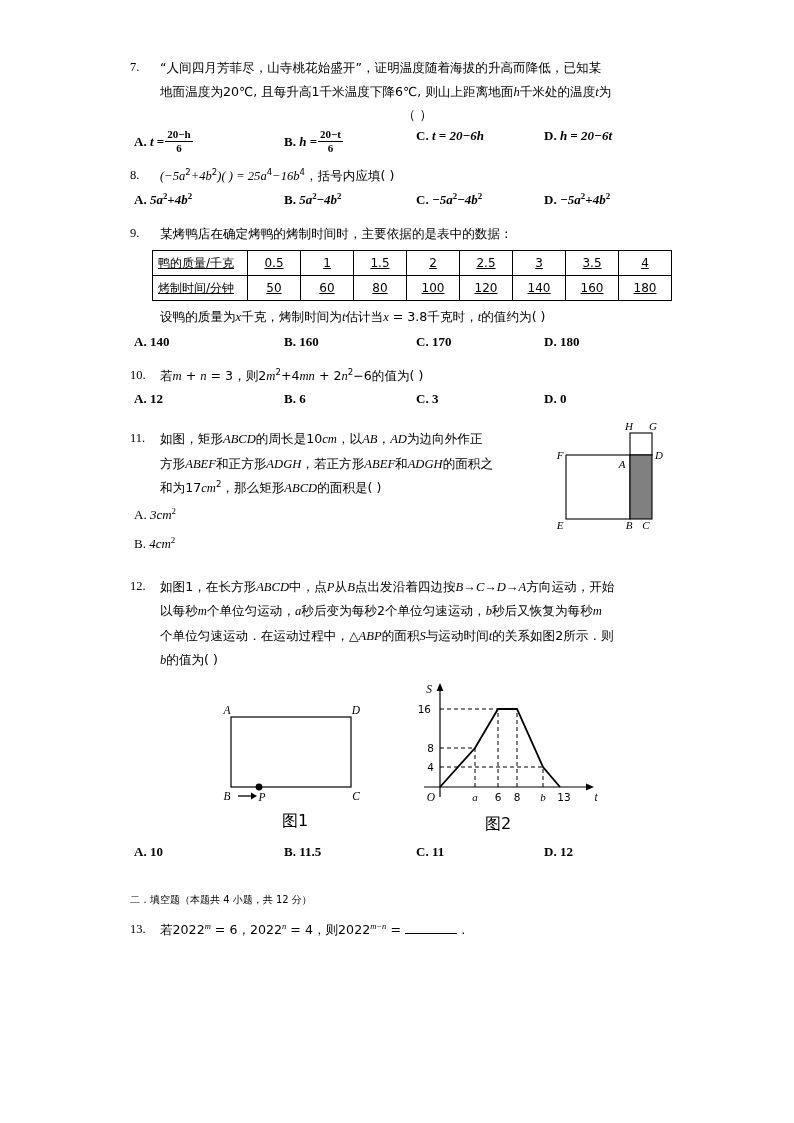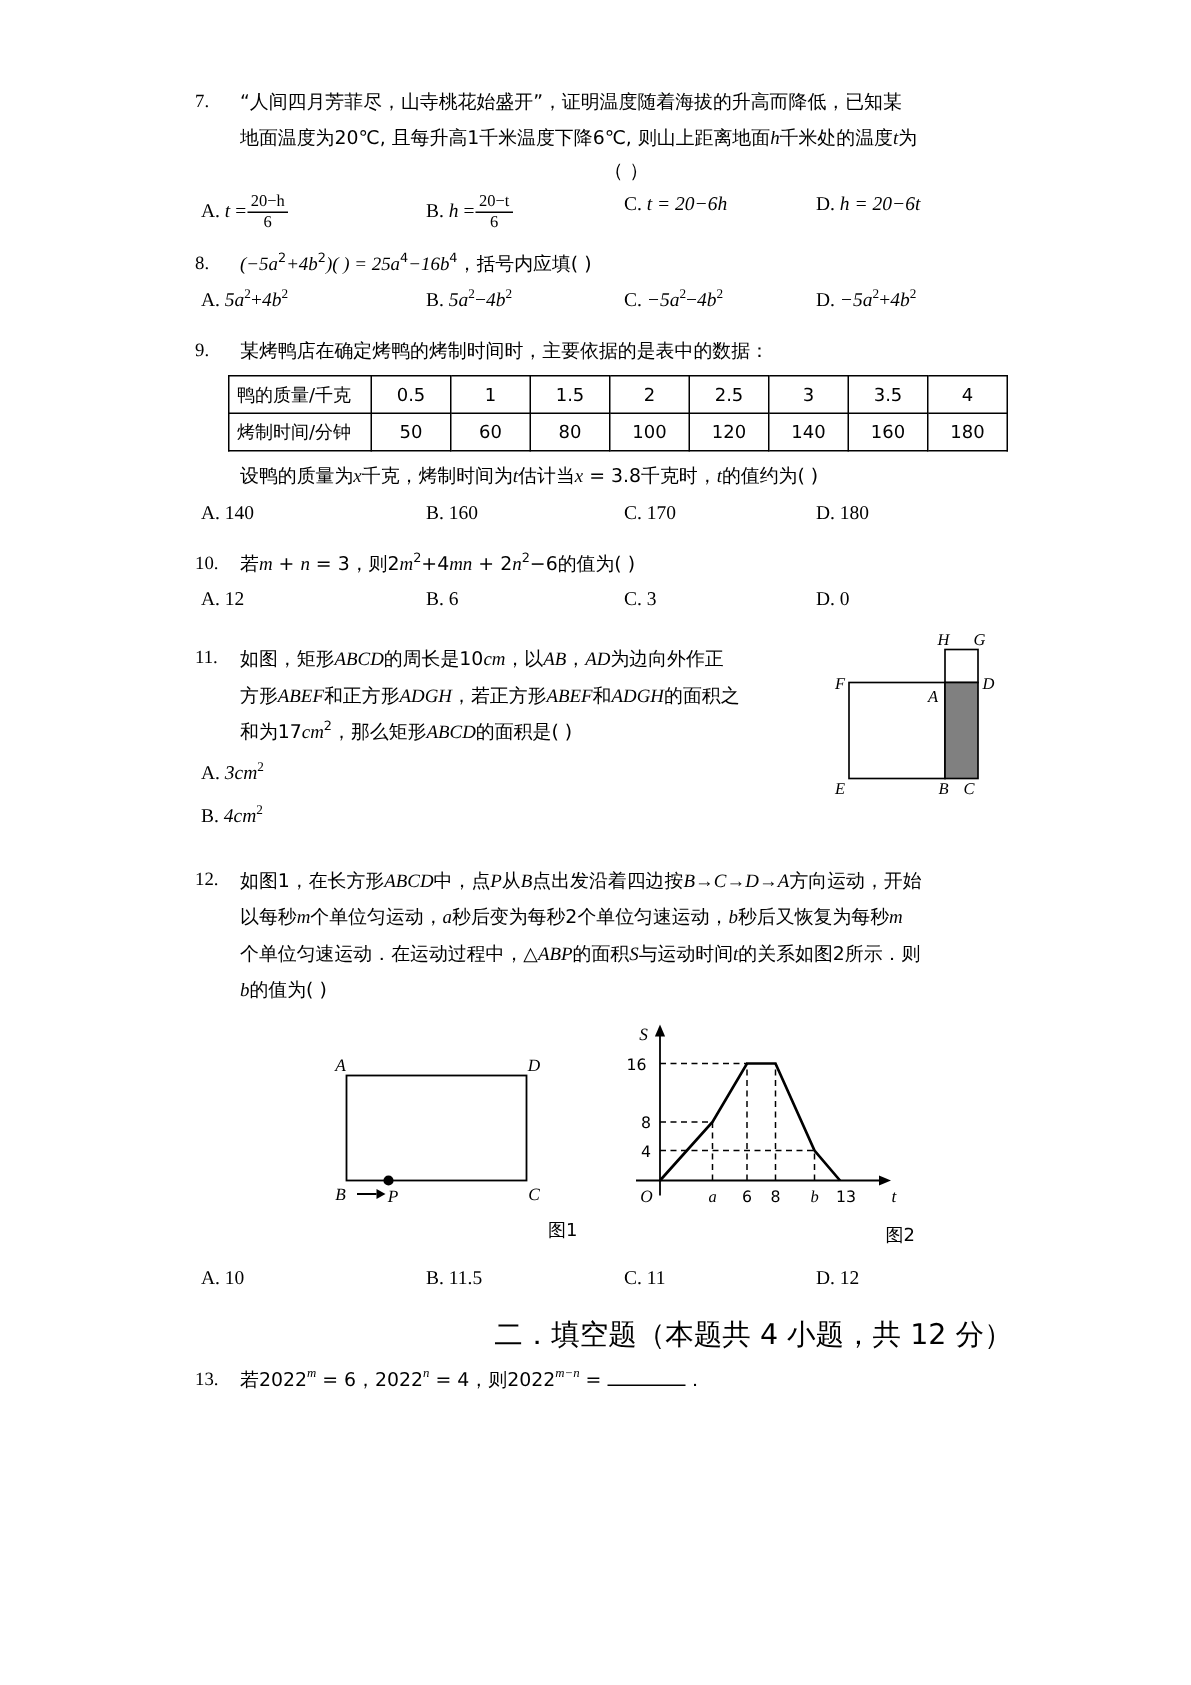--- a/index.html
+++ b/index.html
@@ -58,20 +58,21 @@
     font-size: 13px;
     line-height: 22px;
   }
 
   
   .opts {
     position: relative;
     height: 28px;
     font-size: 13px;
     margin-left: 4px;
+    font-weight: bold;
   }
   .opts > span {
     position: absolute;
     top: 0;
     white-space: nowrap;
   }
   .op-a { left: 0px; }
   .op-b { left: 150px; }
   .op-c { left: 282px; }
   .op-d { left: 410px; }
@@ -92,21 +93,21 @@
     font-size: 11px;
     line-height: 1.15;
     margin: 0 1px;
   }
   .frac .num { display: block; padding: 0 2px; }
   .frac .den { display: block; border-top: 1px solid #000; padding: 0 2px; }
 
   sup.p { font-size: 0.68em; vertical-align: super; line-height: 0; }
 
   
-  .tbl-wrap { margin: 5px 0 4px 22px; }
+  .tbl-wrap { margin: 5px 0 4px 22px; text-decoration: underline; }
   table.data {
     border-collapse: collapse;
     font-family: "DejaVu Sans", "Liberation Sans", sans-serif;
     font-size: 12px;
   }
   table.data td {
     border: 1px solid #000;
     height: 24px;
     text-align: center;
     padding: 0 3px;
@@ -122,39 +123,38 @@
 
   
   .fig11 {
     position: absolute;
     left: 422px;
     top: -8px;
     width: 125px;
     height: 112px;
   }
   .figcap {
-    text-align: right;
+    text-align: center;
     font-family: "DejaVu Sans", "Liberation Sans", sans-serif;
-    font-size: 12px;
+    font-size: 16px;
     margin-top: 1px;
   }
   .fig12row {
     position: relative;
     height: 150px;
     margin-top: 6px;
   }
   .fig1box { position: absolute; left: 75px; top: 22px; width: 180px; }
   .fig2box { position: absolute; left: 280px; top: 0px; width: 200px; }
 
   .sec-head {
     font-family: "DejaVu Sans", "Liberation Sans", sans-serif;
-    font-size: 19px;
+    font-size: 10px;
     line-height: 24px;
-    margin-top: 6px;
-    text-align: right;
+    margin-top: 16px;
   }
   .blankline {
     display: inline-block;
     width: 52px;
     border-bottom: 1px solid #000;
     height: 12px;
   }
 </style>
 </head>
 <body>

